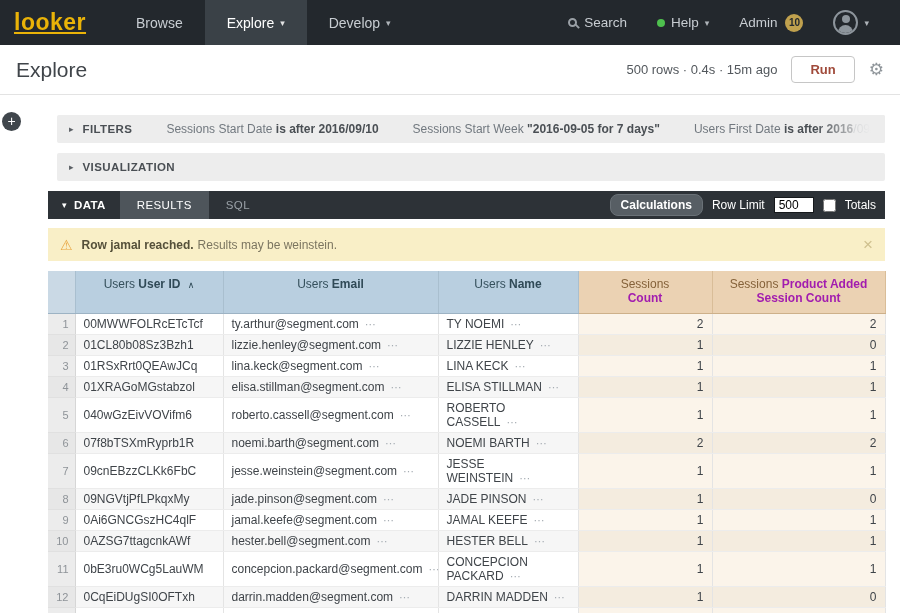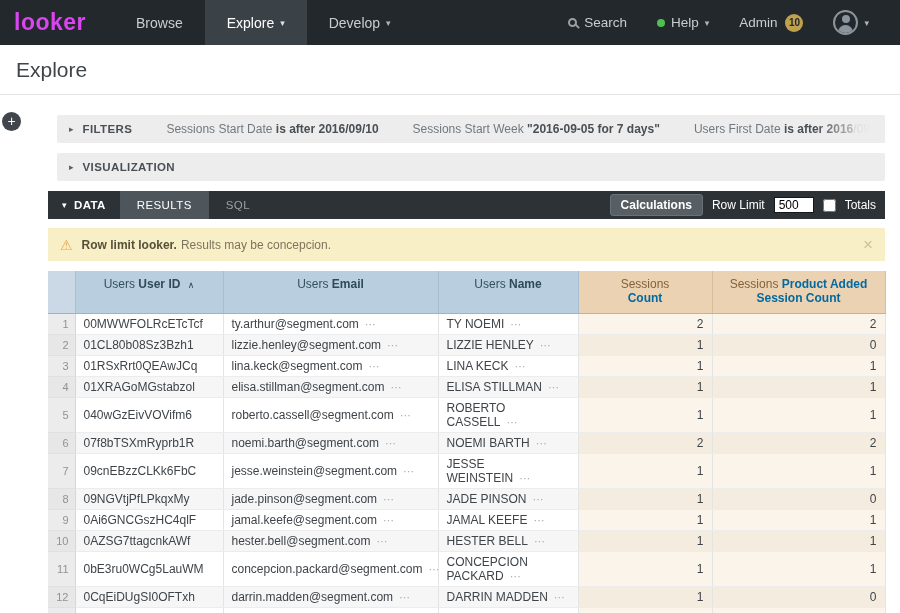--- a/index.html
+++ b/index.html
@@ -5,21 +5,21 @@
   * { box-sizing: border-box; }
   html,body { margin:0; padding:0; }
   body {
     width:900px; height:613px; position:relative; overflow:hidden;
     background:#ffffff; font-family:"Liberation Sans", sans-serif; font-size:12px; color:#3f4449;
   }
 
   
   .topnav { height:45px; background:#23282d; display:flex; align-items:stretch; }
   .logo { display:flex; align-items:center; padding:0 28px 0 14px; cursor:pointer; }
-  .logo-text { position:relative; color:#d946ef; font-size:23px; font-weight:bold; letter-spacing:0.5px; line-height:1; }
+  .logo-text { position:relative; color:#eab308; font-size:23px; font-weight:bold; letter-spacing:0.5px; line-height:1;text-decoration:underline; }
   .nav-item { display:flex; align-items:center; padding:0 22px; font-size:14px; color:#c8cdd2; cursor:pointer; }
   .nav-item.active { background:#3a4147; color:#fff; }
   .chev { font-size:9px; margin-left:6px; opacity:.85; }
   .nav-right { margin-left:auto; display:flex; align-items:stretch; padding-right:16px; }
   .nav-right .nav-item { padding:0 15px; font-size:13.5px; }
   .mag { width:9px; height:9px; border:2px solid #9aa0a6; border-radius:50%; position:relative; margin-right:7px; }
   .mag::after { content:''; position:absolute; width:6px; height:2px; background:#9aa0a6; transform:rotate(45deg); right:-5px; bottom:-2px; }
   .help-dot { width:8px; height:8px; border-radius:50%; background:#4ec04e; margin-right:6px; }
   .admin-badge { margin-left:8px; width:18px; height:18px; border-radius:50%; background:#c0a14e; color:#23282d;
     font-size:10px; font-weight:bold; line-height:18px; text-align:center; }
@@ -54,41 +54,41 @@
     background:linear-gradient(to right, rgba(237,237,237,0), #ededed 80%); pointer-events:none; }
 
   
   .data-bar { margin:0 15px 9px 48px; height:28px; background:#2d3237; display:flex; align-items:center; color:#fff; }
   .data-label { display:flex; align-items:center; padding:0 14px; font-size:11.5px; font-weight:bold; letter-spacing:0.4px; cursor:pointer; }
   .tri-w { font-size:9px; margin-right:7px; font-weight:normal; }
   .tab { height:28px; line-height:28px; padding:0 17px; font-size:11.5px; letter-spacing:0.4px; color:#9aa1a7; cursor:pointer; }
   .tab.active { background:#4e555b; color:#fff; }
   .data-right { margin-left:auto; display:flex; align-items:center; gap:9px; padding-right:9px; }
   .calc-btn { background:#575e64; border:1px solid #6a7177; color:#fff; font-weight:bold; font-size:12px;
-    padding:3px 10px; border-radius:3px; cursor:pointer; font-family:inherit; }
+    padding:3px 10px; border-radius:8px; cursor:pointer; font-family:inherit; }
   .rl-label, .totals-label { font-size:12px; color:#fff; }
   .rl-input { width:40px; height:16px; border:1px solid #16191c; font-size:12px; padding:1px 4px; font-family:inherit; }
   .totals-cb { width:13px; height:13px; margin:0; }
 
   
   .warning { margin:0 15px 10px 48px; background:#f9efc7; display:flex; align-items:center; padding:8px 12px; font-size:12px; }
   .warn-icon { color:#e8a33d; font-size:14px; margin-right:9px; line-height:1; }
   .warning b { color:#55503a; margin-right:4px; }
   .warning .wtext { color:#7b7560; }
   .warn-close { margin-left:auto; color:#cfc08e; font-size:17px; line-height:1; cursor:pointer; }
 
   
   .table-wrap { margin:0 15px 0 48px; }
   table { border-collapse:collapse; width:837px; table-layout:fixed; font-size:12px; }
   thead th { vertical-align:top; text-align:center; padding:6px 8px; font-weight:normal; height:42px; }
   th.num-h { background:#cad9e5; border-right:1px solid #a9bfcf; border-bottom:1px solid #9db3c4; }
   th.dim { background:#b9cfe0; color:#35505c; border-right:1px solid #a9bfcf; border-bottom:1px solid #9db3c4; cursor:pointer; }
   th.dim b { color:#304a57; }
   th.meas { background:#ebd2b3; color:#85623a; border-right:1px solid #d9bd98; border-bottom:1px solid #cdb08a; cursor:pointer; }
-  th.meas b { color:#0369a1; }
+  th.meas b { color:#a21caf; }
   th.meas.break .g { display:block; }
   .sort { font-size:9px; margin-left:4px; color:#2f4a57; }
   tbody td { border-right:1px solid #e4e4e4; border-bottom:1px solid #ececec; padding:3px 8px; color:#3f4449; background:#fff; }
   td.num { background:#ececec; color:#8e9398; text-align:right; padding-right:6px; font-size:11px;
     border-right:1px solid #d6d6d6; border-bottom:1px solid #e0e0e0; }
   td.id, td.email { white-space:nowrap; overflow:hidden; }
   td.m { background:#fbf4ea; text-align:right; }
   tbody tr:nth-child(even) td { background:#f6f6f6; }
   tbody tr:nth-child(even) td.m { background:#f4ecdf; }
   tbody tr:nth-child(even) td.num { background:#e7e7e7; }
@@ -129,20 +129,25 @@
     </div>
     <div class="nav-item">
       <span class="avatar"></span>
       <span class="chev">▾</span>
     </div>
   </div>
 </nav>
 
 <header class="page-header">
   <div class="page-title">Explore</div>
+  <div class="header-right">
+    <span class="stats">500 rows · 0.4s · 15m ago</span>
+    <button class="run-btn">Run</button>
+    <span class="gear">⚙</span>
+  </div>
 </header>
 
 <div class="plus-fab">+</div>
 
 <div class="section first">
   <span class="tri">▸</span>
   <span class="sec-label">FILTERS</span>
   <span class="filter-item">
     <span class="f">Sessions Start Date</span>
     <b>is after 2016/09/10</b><span class="rest"></span>
@@ -175,22 +180,22 @@
     <button class="calc-btn">Calculations</button>
     <span class="rl-label">Row Limit</span>
     <input class="rl-input" type="text" value="500" style="">
     <input class="totals-cb" type="checkbox" style="">
     <span class="totals-label">Totals</span>
   </div>
 </div>
 
 <div class="warning">
   <span class="warn-icon">⚠</span>
-  <b>Row limit looker.</b>
-  <span class="wtext">Results may be concepcion.</span>
+  <b>Row jamal reached.</b>
+  <span class="wtext">Results may be weinstein.</span>
   <span class="warn-close">×</span>
 </div>
 
 <div class="table-wrap">
   <table>
     <colgroup>
       <col style="width:27px">
         <col style="width:148px">
         <col style="width:215px">
       <col style="width:140px">

